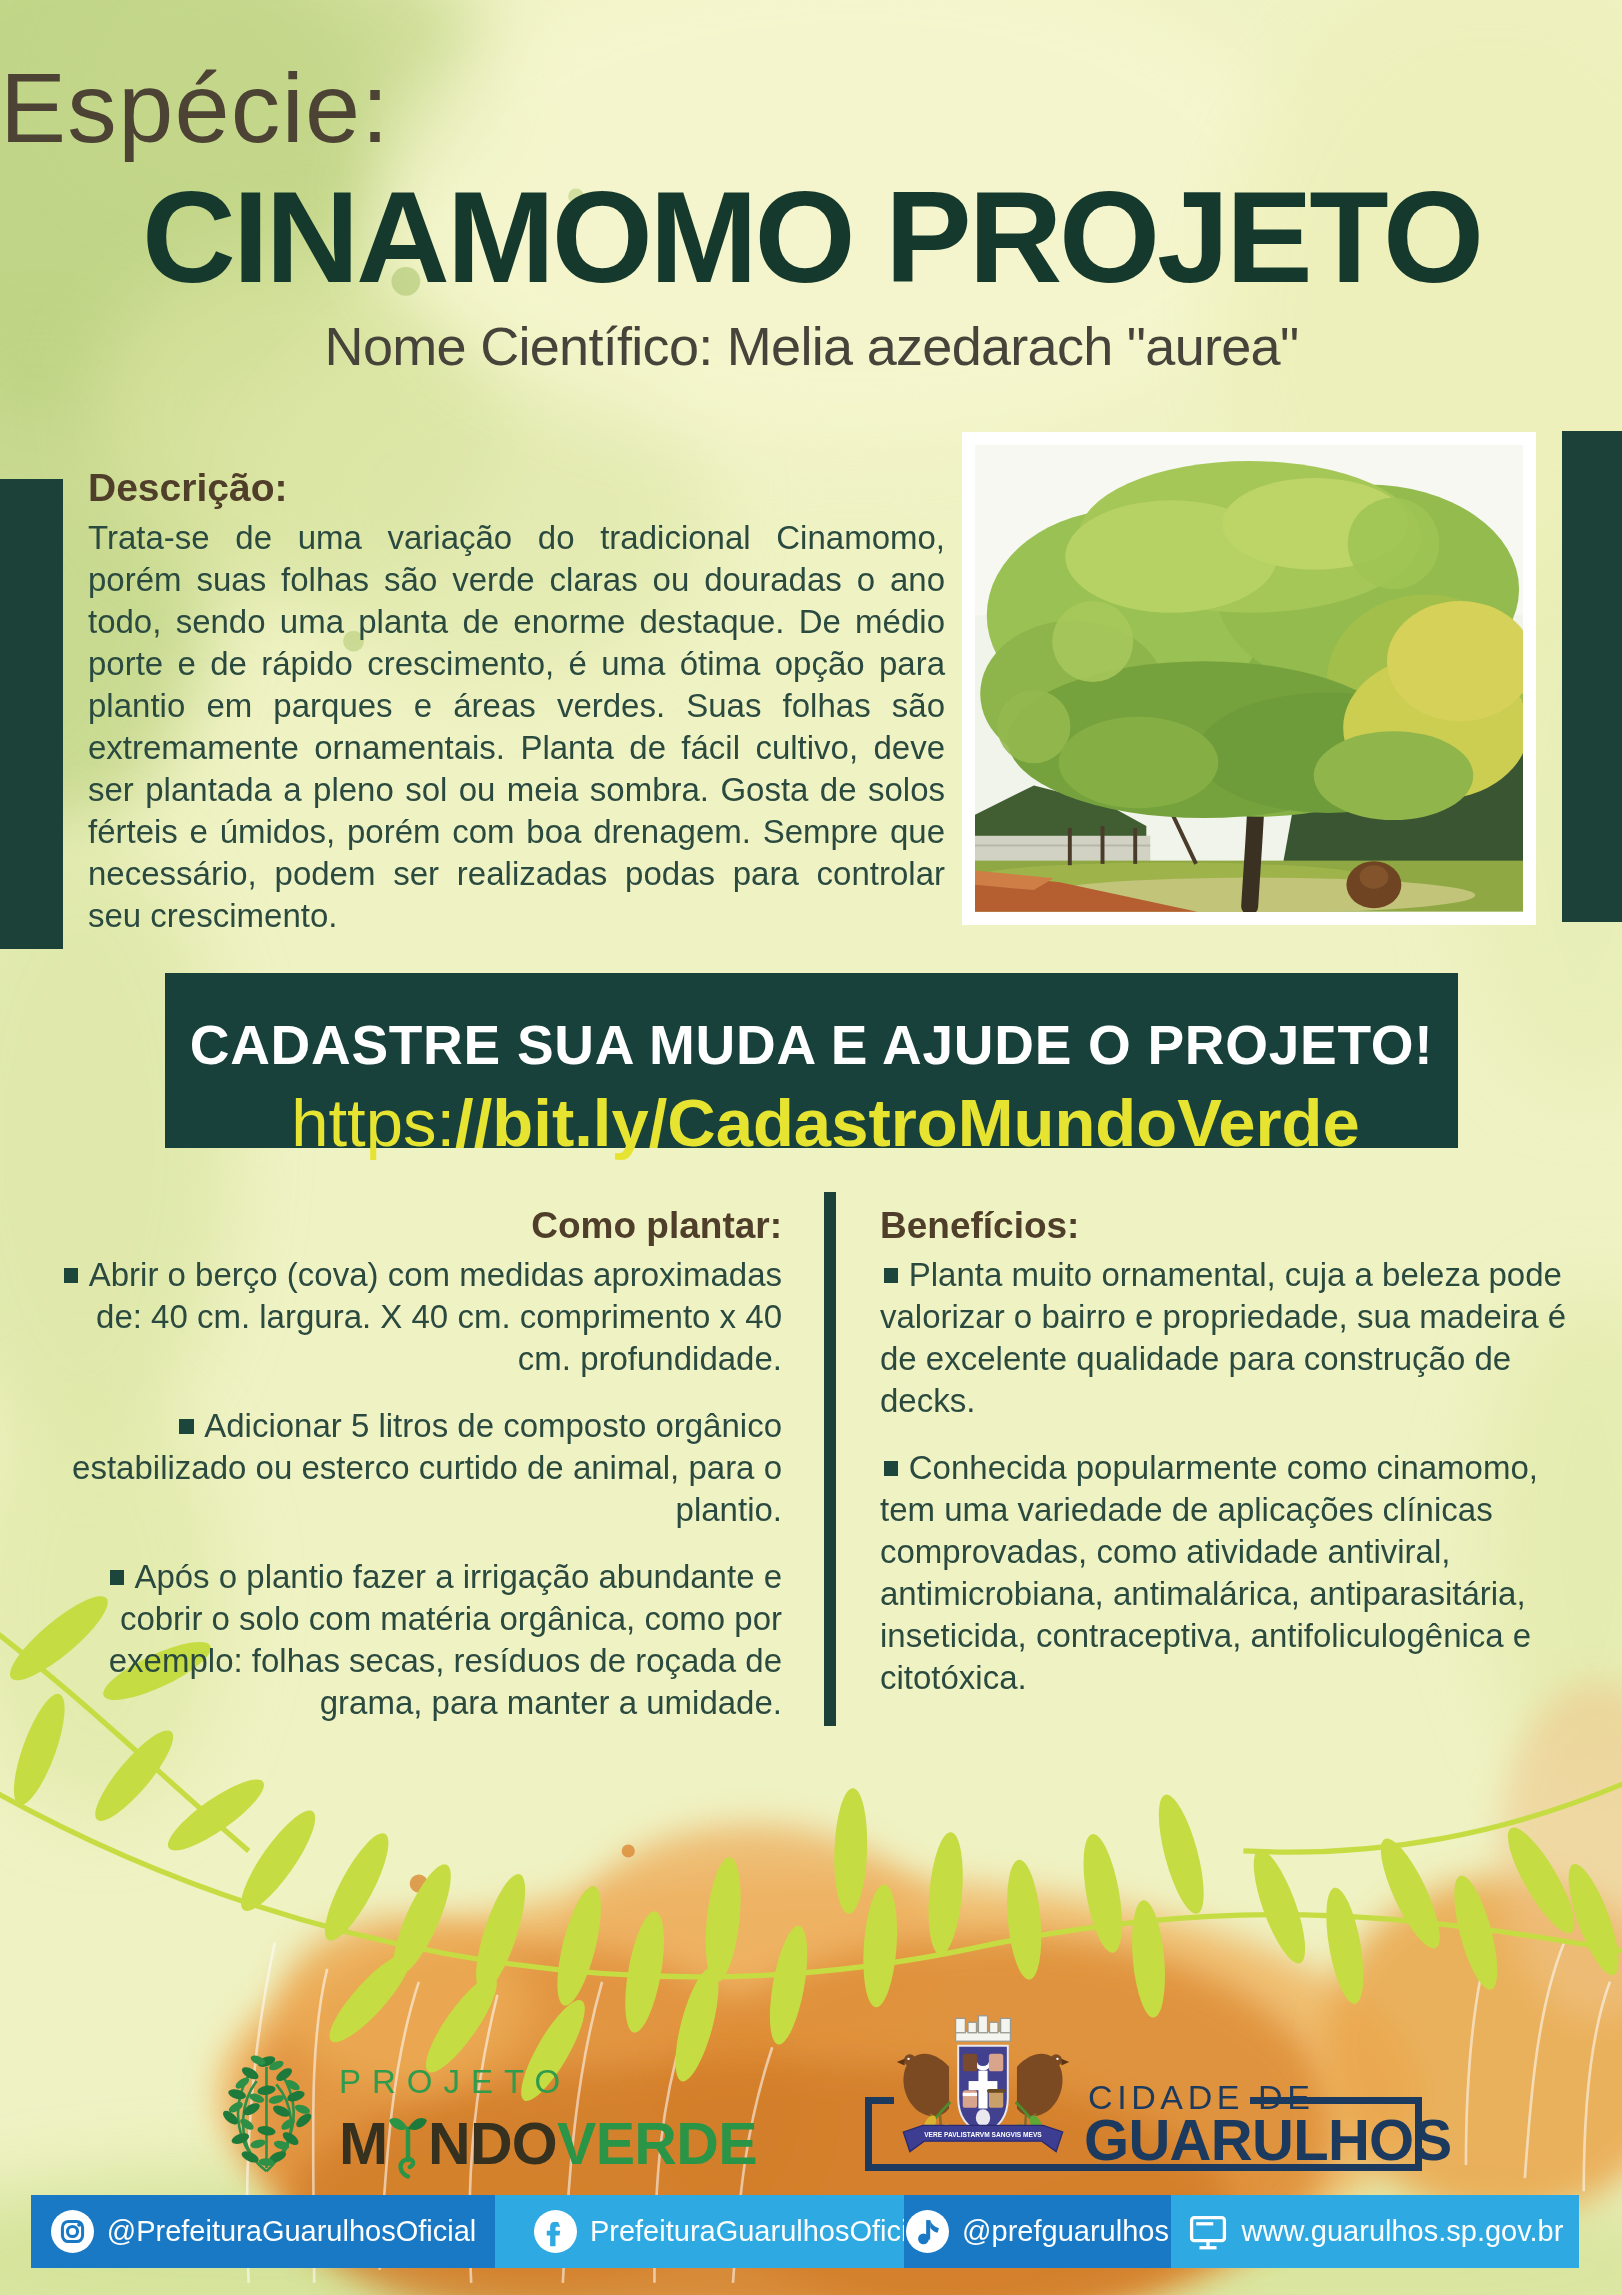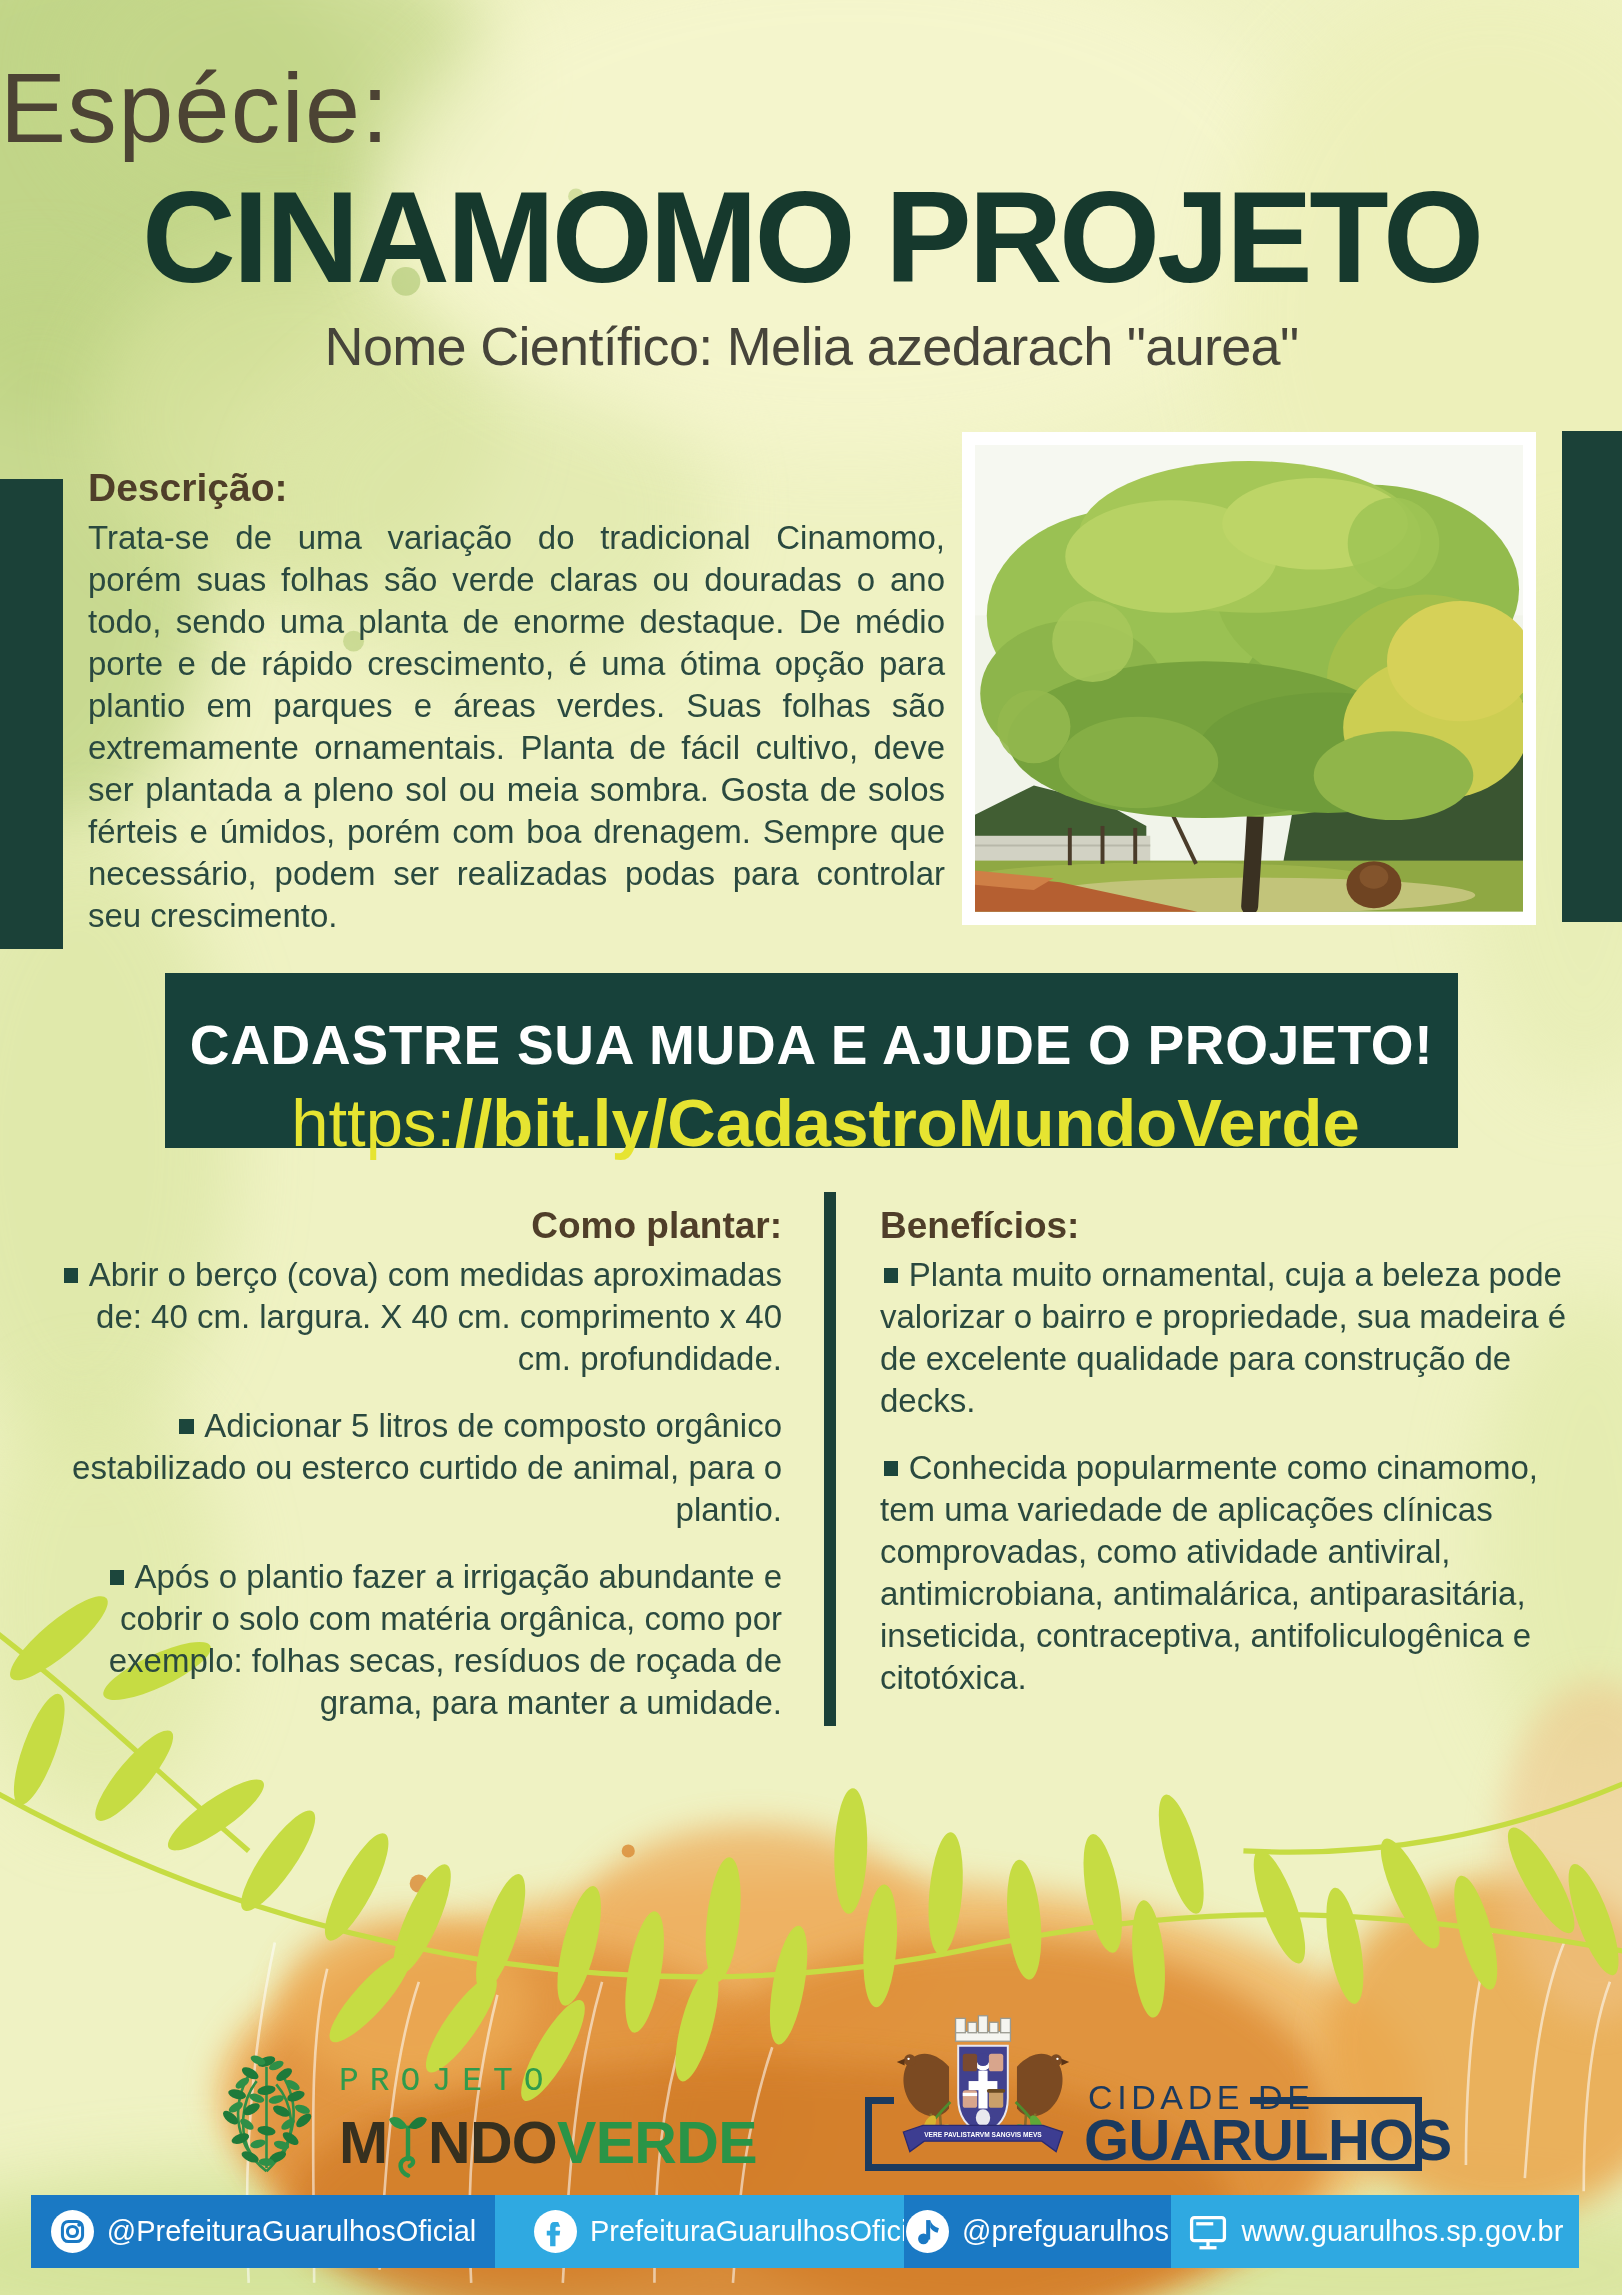--- a/index.html
+++ b/index.html
@@ -40,21 +40,21 @@
   .col p{margin:0 0 25px 0;}
   .col-left{left:46px;top:1203px;width:736px;text-align:right;}
   .col-right{left:880px;top:1203px;width:700px;text-align:left;}
   .col-divider{left:824px;top:1192px;width:11.8px;height:534px;}
   .bullet{display:inline-block;width:14.4px;height:14.4px;background:#1c463c;
     margin:0 10.5px 3.9px 3.9px;vertical-align:middle;}
 
   
   .leaf-ball{left:211px;top:2047px;}
   .project-text{left:339px;top:2063px;}
-  .project-top{font-size:33px;letter-spacing:11px;color:#2f9b4c;font-weight:500;font-family:Liberation Mono, monospace;}
+  .project-top{font-size:33px;letter-spacing:11px;color:#2f9b4c;font-weight:500;}
   .project-main{margin-top:9.2px;font-size:59px;font-weight:700;letter-spacing:-0.7px;
     display:flex;align-items:flex-end;}
   .project-dark{color:#36301f;}
   .project-green{color:#2a9447;}
   .sprout{margin:0 1.3px -1.3px 1.3px;}
 
   .city-frame{left:865px;top:2097px;width:543px;height:67px;
     border-left:7.2px solid #1b3a5e;border-right:7.2px solid #1b3a5e;
     border-bottom:7.2px solid #1b3a5e;}
   .city-frame .stub{position:absolute;left:0;top:0;width:22px;height:7.2px;background:#1b3a5e;}

